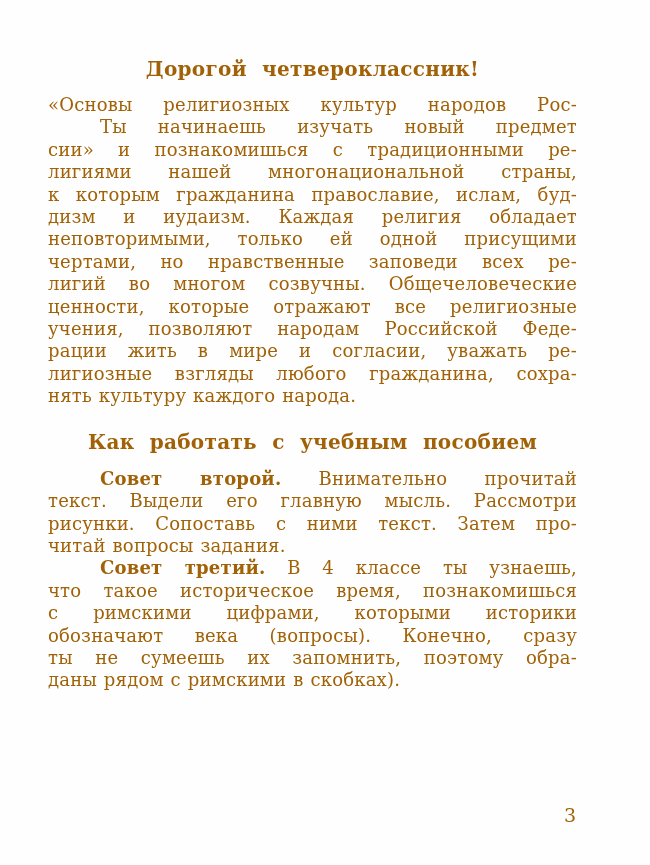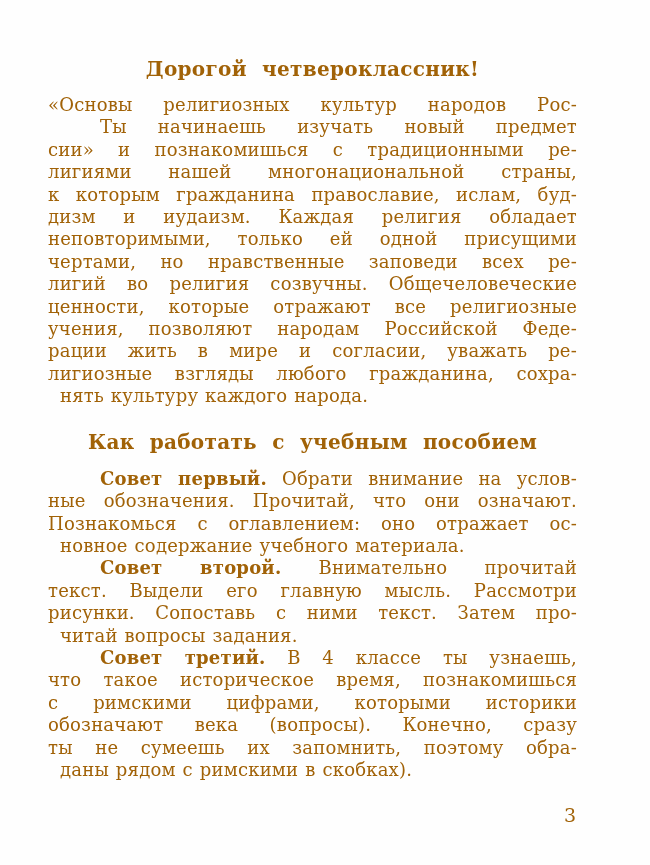--- a/index.html
+++ b/index.html
@@ -35,21 +35,21 @@
     line-height: 22.4px;
     letter-spacing: 0.2px;
   }
   .para .line {
     text-align: justify;
     text-align-last: justify;
     word-spacing: 1px;
     white-space: normal;
   }
   .para .line.first { text-indent: 52px; }
-  .para .line.last  { text-align-last: left; margin-left: 12px; }
+  .para .line.last  { text-align-last: left; }
   .para b { font-weight: bold; }
   .page-number {
     position: absolute;
     top: 804px;
     right: 74px;
     font-size: 19px;
     line-height: 22px;
   }
 </style>
 </head>
@@ -62,36 +62,30 @@
 
     <div class="para">
         <div class="line">«Основы религиозных культур народов Рос-</div>
         <div class="line first">Ты начинаешь изучать новый предмет</div>
         <div class="line">сии» и познакомишься с традиционными ре-</div>
         <div class="line">лигиями нашей многонациональной страны,</div>
         <div class="line">к которым гражданина православие, ислам, буд-</div>
         <div class="line">дизм и иудаизм. Каждая религия обладает</div>
         <div class="line">неповторимыми, только ей одной присущими</div>
         <div class="line">чертами, но нравственные заповеди всех ре-</div>
-        <div class="line">лигий во религия созвучны. Общечеловеческие</div>
+        <div class="line">лигий во многом созвучны. Общечеловеческие</div>
         <div class="line">ценности, которые отражают все религиозные</div>
         <div class="line">учения, позволяют народам Российской Феде-</div>
         <div class="line">рации жить в мире и согласии, уважать ре-</div>
         <div class="line">лигиозные взгляды любого гражданина, сохра-</div>
         <div class="line last">нять культуру каждого народа.</div>
       </div>
 
     <div class="heading subtitle">Как  работать  с  учебным  пособием</div>
 
-    <div class="para">
-        <div class="line first"><b>Совет первый.</b> Обрати внимание на услов-</div>
-        <div class="line">ные обозначения. Прочитай, что они означают.</div>
-        <div class="line">Познакомься с оглавлением: оно отражает ос-</div>
-        <div class="line last">новное содержание учебного материала.</div>
-      </div>
 
     <div class="para">
         <div class="line first"><b>Совет второй.</b> Внимательно прочитай</div>
         <div class="line">текст. Выдели его главную мысль. Рассмотри</div>
         <div class="line">рисунки. Сопоставь с ними текст. Затем про-</div>
         <div class="line last">читай вопросы задания.</div>
       </div>
 
     <div class="para">
         <div class="line first"><b>Совет третий.</b> В 4 классе ты узнаешь,</div>

